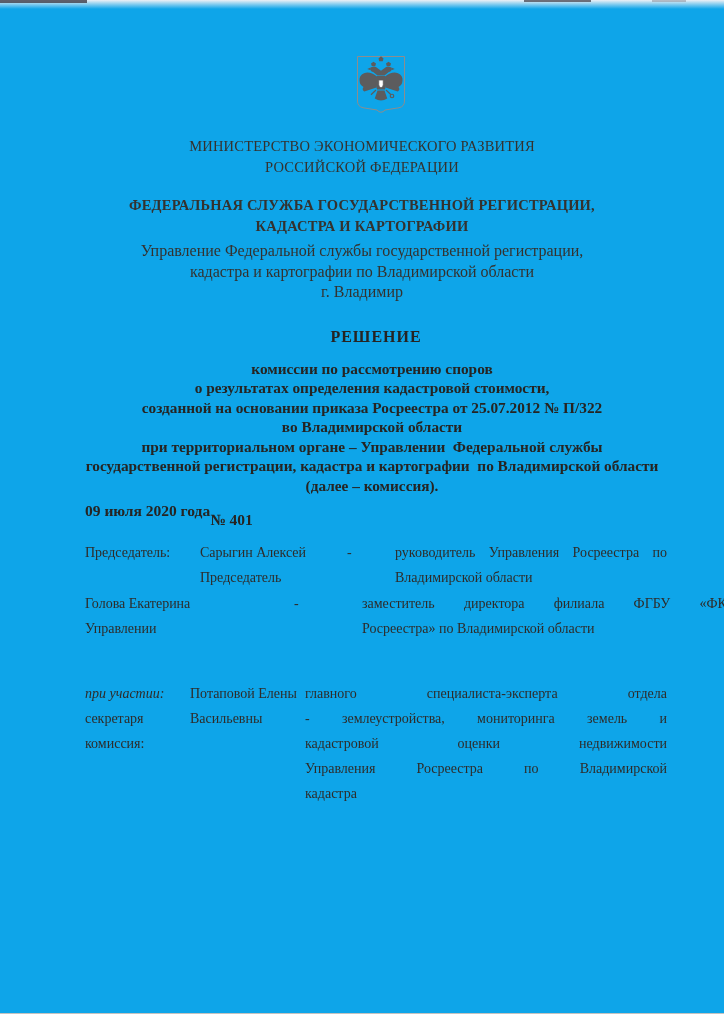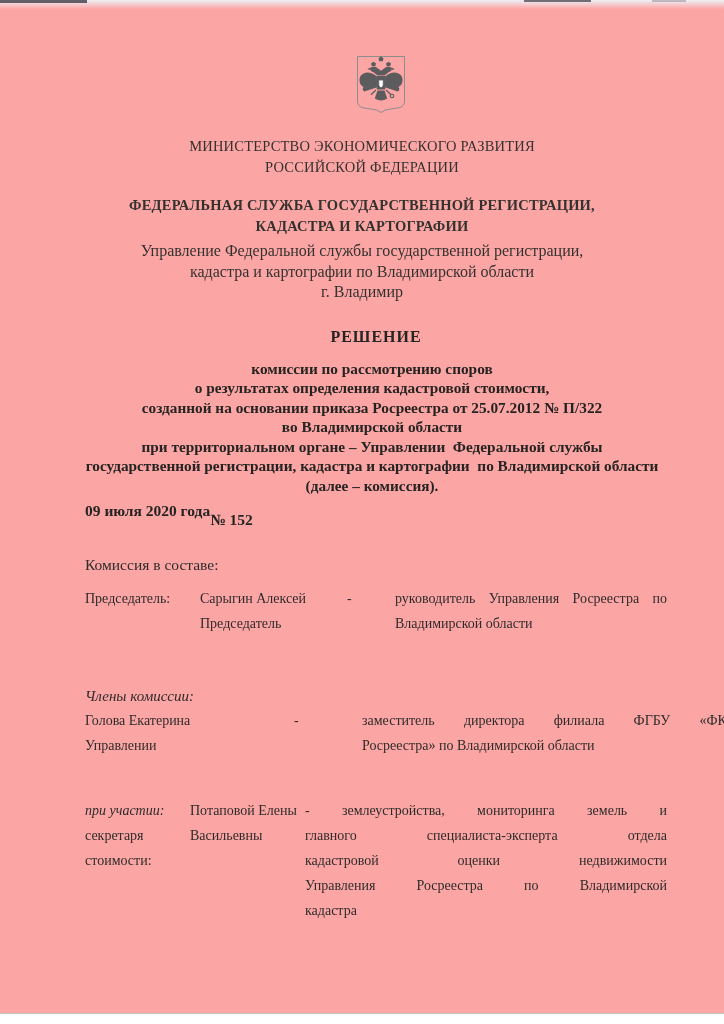--- a/index.html
+++ b/index.html
@@ -4,21 +4,21 @@
 <style>
   html,body{margin:0;padding:0;}
   body{
     background:#e9e9e9;
     font-family:"Liberation Serif","DejaVu Serif",serif;
   }
   .page{
     position:relative;
     width:724px;height:1024px;
     margin:0 auto;
-    background:#fca5a5;
+    background:#0ea5e9;
     color:#2e2c2a;
     overflow:hidden;
   }
   
   .top-tint{position:absolute;top:0;left:0;right:0;height:9px;
     background:linear-gradient(#eef0f5,rgba(255,255,255,0));pointer-events:none;}
   .strip-a{position:absolute;top:0;left:0;width:87px;height:3px;background:#474752;opacity:.85;}
   .strip-b{position:absolute;top:0;left:524px;width:67px;height:2px;background:#50505a;opacity:.8;}
   .strip-c{position:absolute;top:0;left:652px;width:34px;height:2px;background:#8a8a94;opacity:.5;}
   .bottom-line{position:absolute;top:1013px;left:0;width:724px;height:1px;background:#c3c3c1;}
@@ -109,65 +109,63 @@
     <div class="dline">о результатах определения кадастровой стоимости,</div>
     <div class="dline">созданной на основании приказа Росреестра от 25.07.2012 № П/322</div>
     <div class="dline">во Владимирской области</div>
     <div class="dline">при территориальном органе – Управлении  Федеральной службы</div>
     <div class="dline">государственной регистрации, кадастра и картографии  по Владимирской области</div>
     <div class="dline">(далее – комиссия).</div>
   </div>
 
   <div class="date-row">
     <div>09 июля 2020 года</div>
-    <div class="doc-number">№ 152</div>
+    <div class="doc-number">№ 401</div>
   </div>
 
-  <div class="composition">Комиссия в составе:</div>
 
   <div class="c-row grid1">
     <div>Председатель:</div>
     <div>
       <div>Сарыгин Алексей</div>
       <div>Председатель</div>
     </div>
     <div class="dash-col">-</div>
     <div class="desc-col">
       <div class="jl">руководитель Управления Росреестра по</div>
       <div>Владимирской области</div>
     </div>
   </div>
 
-  <div class="members-heading">Члены комиссии:</div>
 
   <div class="c-row grid2">
     <div>
       <div>Голова Екатерина</div>
       <div>Управлении</div>
     </div>
     <div class="dash-col pad8">-</div>
     <div class="desc-col">
       <div class="jl">заместитель директора филиала ФГБУ «ФКП</div>
       <div>Росреестра» по Владимирской области</div>
     </div>
   </div>
 
   <div class="c-row grid3">
     <div>
       <div class="italic">при участии:</div>
       <div>секретаря</div>
-      <div>стоимости:</div>
+      <div>комиссия:</div>
     </div>
     <div>
       <div>Потаповой Елены</div>
       <div>Васильевны</div>
     </div>
     <div class="desc-col">
+      <div class="jl">главного специалиста-эксперта отдела</div>
       <div class="jl">- землеустройства, мониторинга земель и</div>
-      <div class="jl">главного специалиста-эксперта отдела</div>
       <div class="jl">кадастровой оценки недвижимости</div>
       <div class="jl">Управления Росреестра по Владимирской</div>
       <div>кадастра</div>
     </div>
   </div>
 
   <div class="bottom-line"></div>
   <div class="bottom-paper"></div>
 
 </div>

